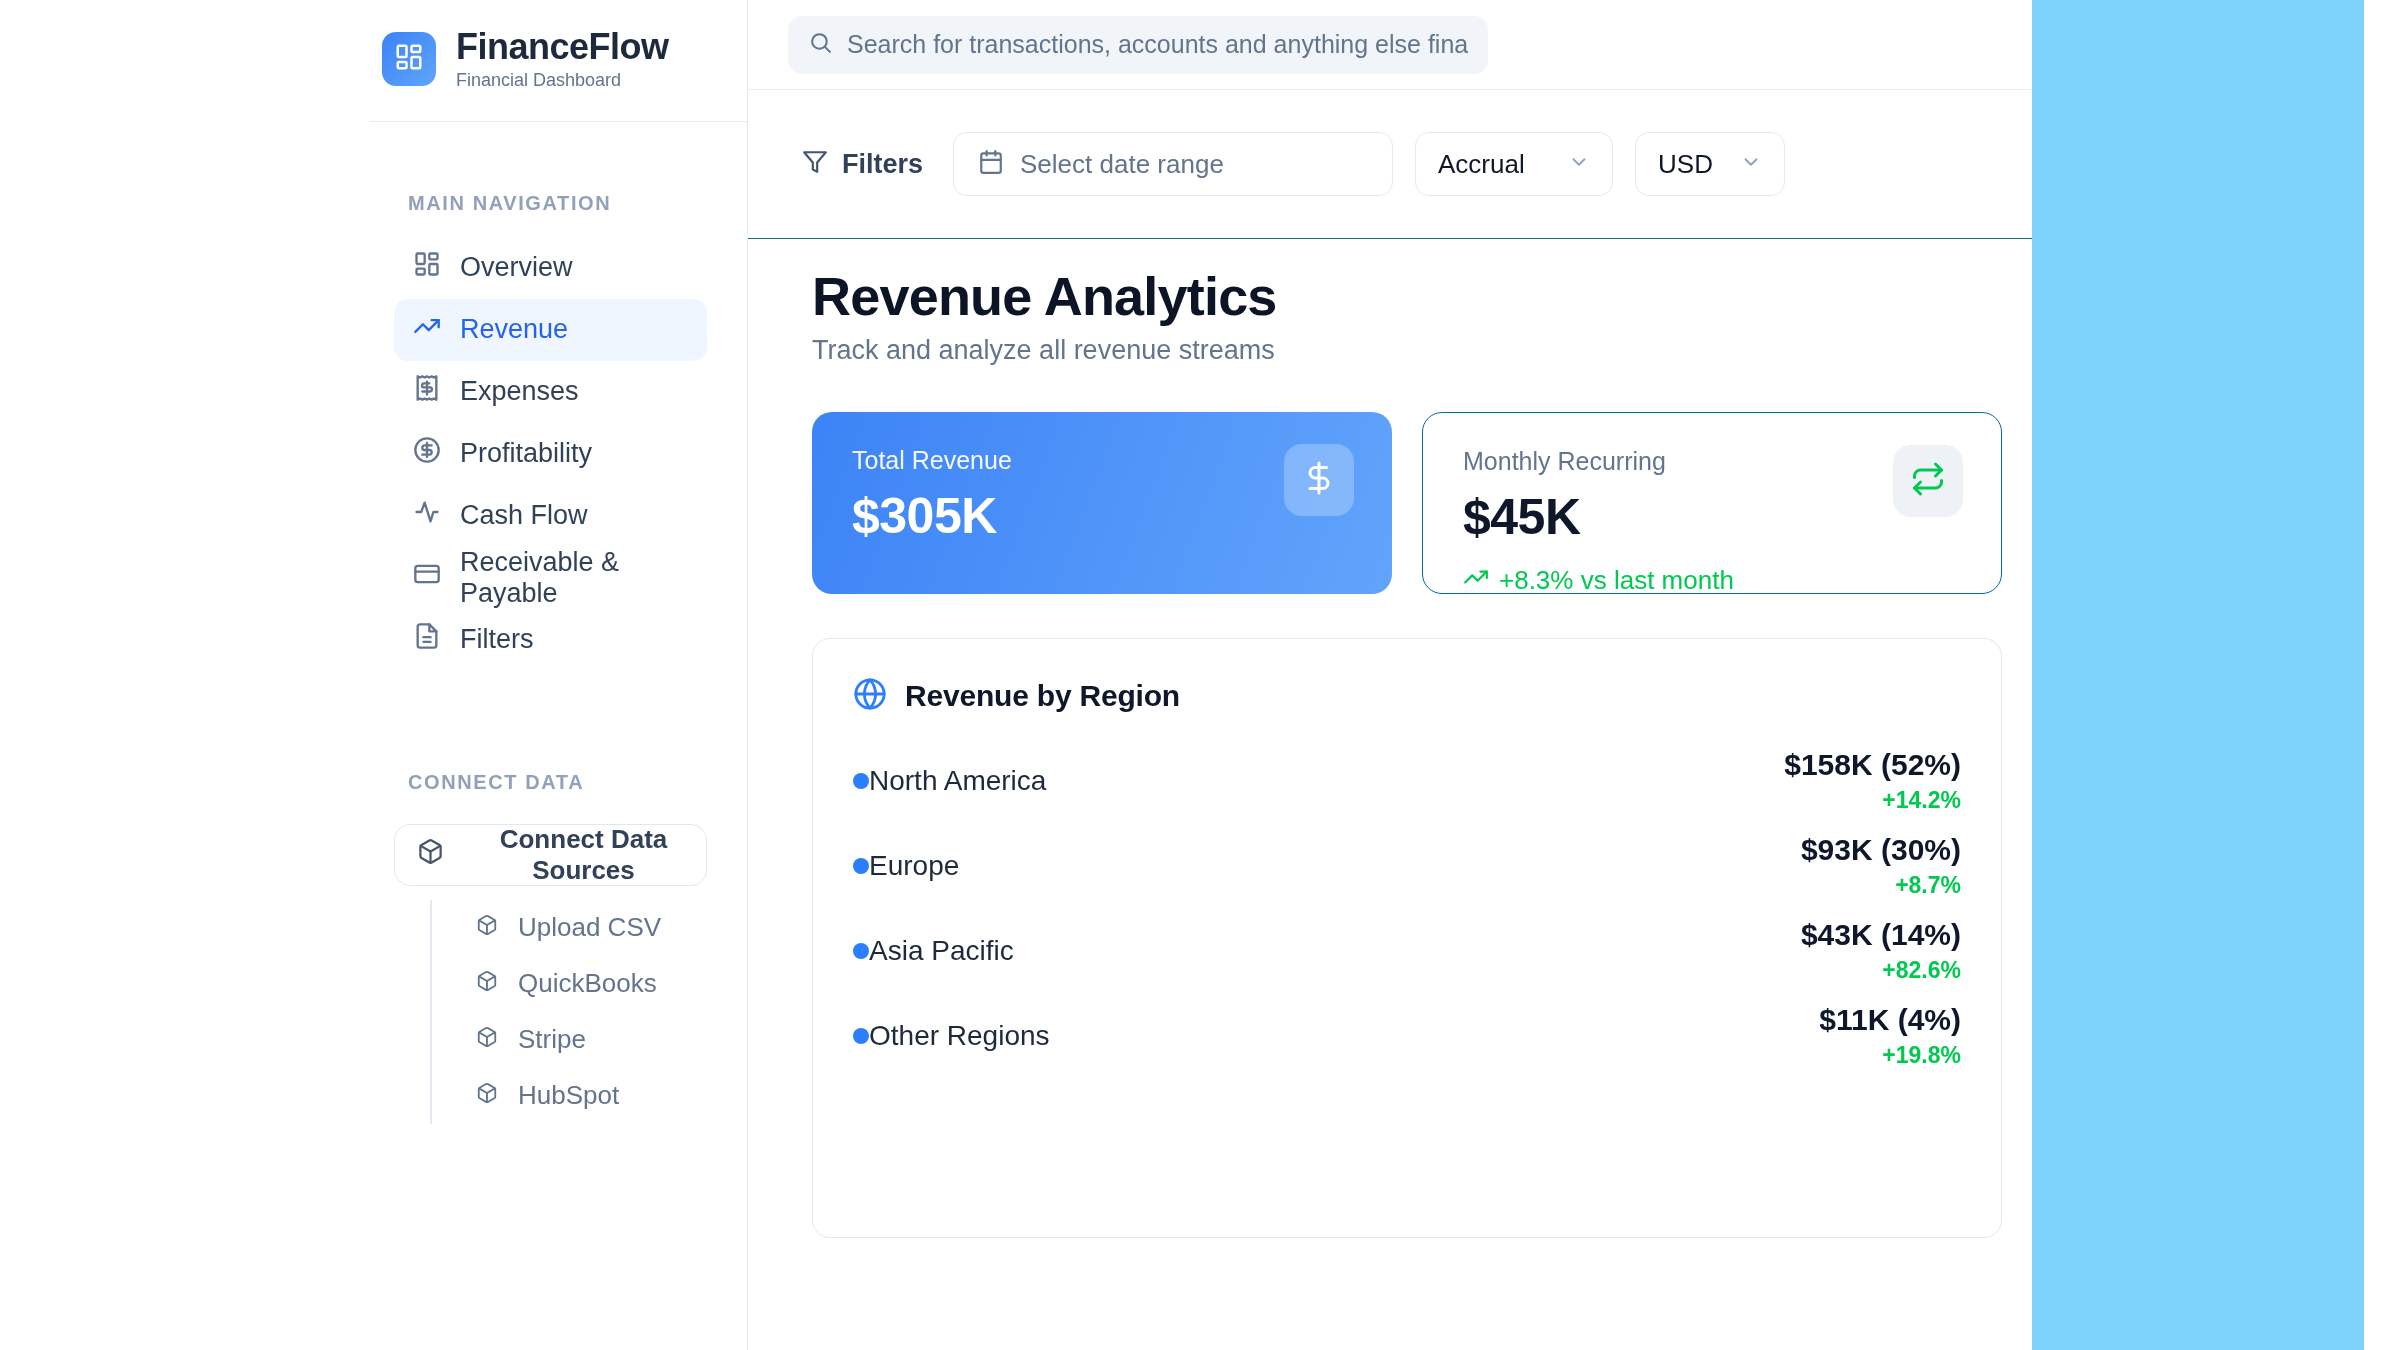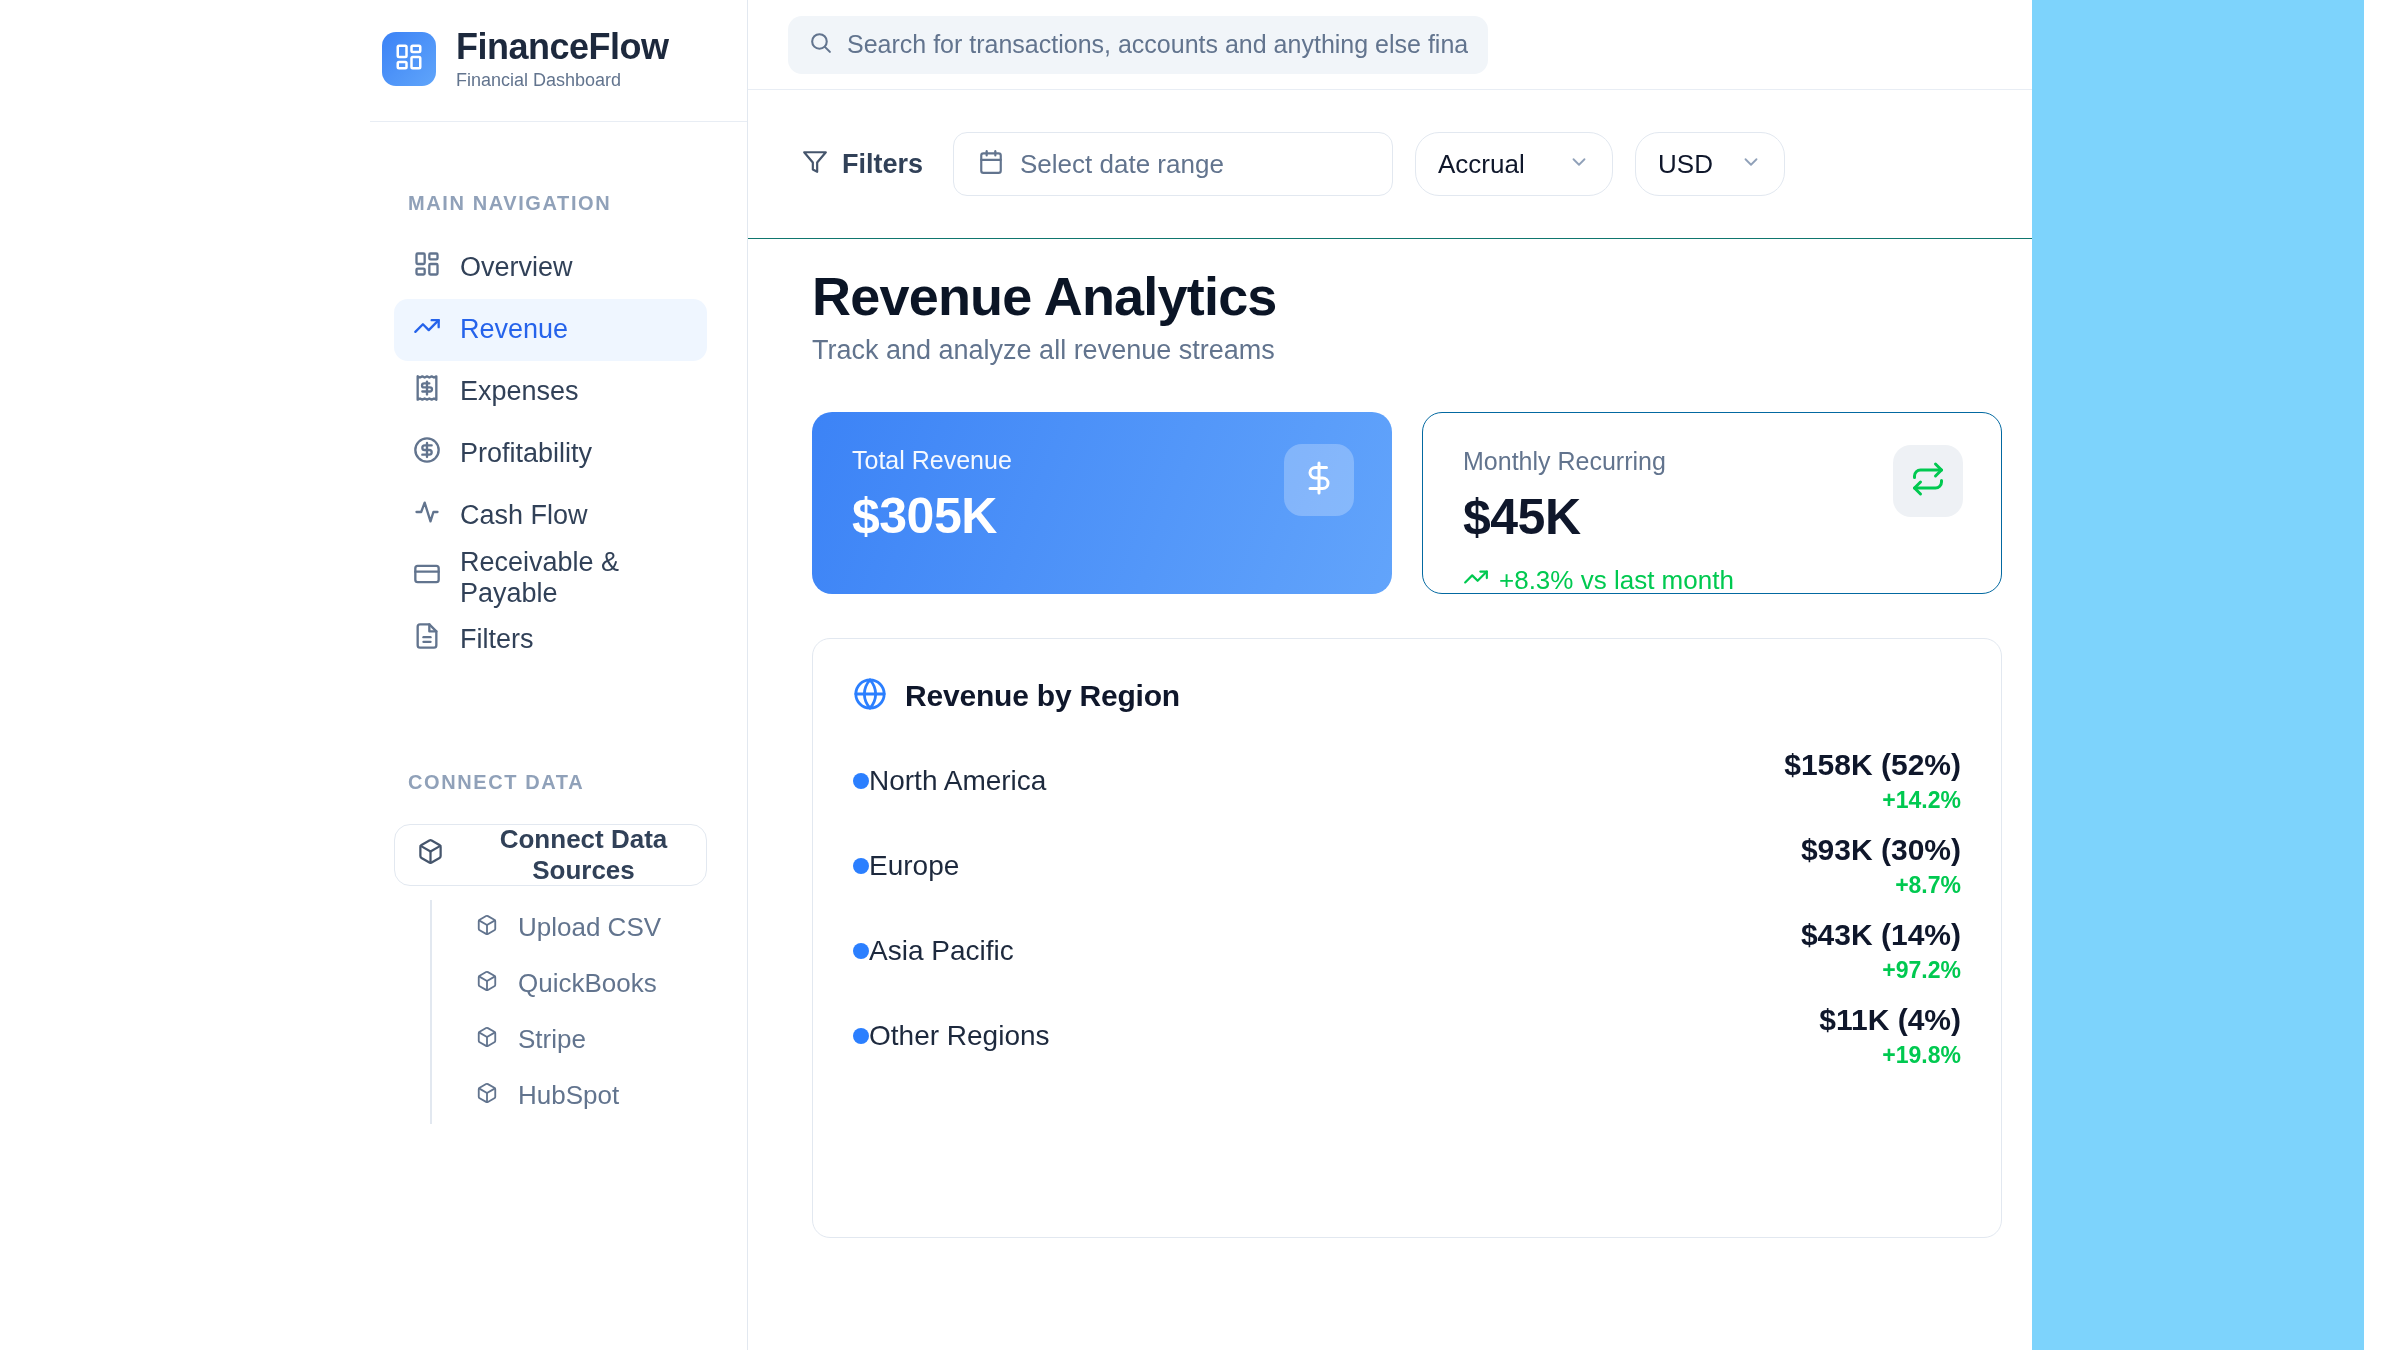--- a/index.html
+++ b/index.html
@@ -37,21 +37,21 @@
   .search-box input { border: none; outline: none; background: transparent; font-family: "Liberation Sans", sans-serif; font-size: 25px; color: #314158; width: 100%; white-space: nowrap; }
   .search-box input::placeholder { color: #62748e; }
 
   .filterbar { height: 149px; flex: 0 0 149px; border-bottom: 1px solid #0f766e; display: flex; align-items: center; padding-left: 54px; }
   .filters-group { display: flex; align-items: center; gap: 14px; margin-right: 30px; }
   .filters-group svg { width: 26px; height: 26px; stroke: #45556c; }
   .filters-label { font-size: 27px; font-weight: 600; color: #314158; }
   .date-input { width: 440px; height: 64px; border: 1px solid #e2e8f0; border-radius: 14px; display: flex; align-items: center; gap: 16px; padding: 0 24px; margin-right: 22px; background: #fff; cursor: text; }
   .date-input svg { width: 26px; height: 26px; stroke: #62748e; }
   .date-input .ph { font-size: 26px; color: #62748e; }
-  .select-control { height: 64px; border: 1px solid #e2e8f0; border-radius: 24px; display: flex; align-items: center; justify-content: space-between; padding: 0 22px; margin-right: 22px; background: #fff; cursor: pointer; }
+  .select-control { height: 64px; border: 1px solid #e2e8f0; border-radius: 14px; display: flex; align-items: center; justify-content: space-between; padding: 0 22px; margin-right: 22px; background: #fff; cursor: pointer; }
   .select-control .val { font-size: 26px; font-weight: 500; color: #0f172b; }
   .select-control svg { width: 22px; height: 22px; stroke: #90a1b9; }
   .select-basis { width: 198px; }
   .select-currency { width: 150px; }
 
   .content { padding: 26px 30px 0 64px; }
   .page-title { font-size: 54px; font-weight: 700; color: #0b1526; letter-spacing: -0.8px; }
   .page-subtitle { font-size: 27px; color: #62748e; margin-top: 8px; }
 
   .stats-grid { display: grid; grid-template-columns: 1fr 1fr; gap: 30px; margin-top: 46px; }
@@ -332,21 +332,21 @@
               <div class="region-growth">+8.7%</div>
             </div>
           </div>
           <div class="region-row">
             <div class="region-left">
               <span class="region-dot"></span>
               <span class="region-name">Asia Pacific</span>
             </div>
             <div class="region-right">
               <div class="region-value">$43K (14%)</div>
-              <div class="region-growth">+97.2%</div>
+              <div class="region-growth">+82.6%</div>
             </div>
           </div>
           <div class="region-row">
             <div class="region-left">
               <span class="region-dot"></span>
               <span class="region-name">Other Regions</span>
             </div>
             <div class="region-right">
               <div class="region-value">$11K (4%)</div>
               <div class="region-growth">+19.8%</div>

